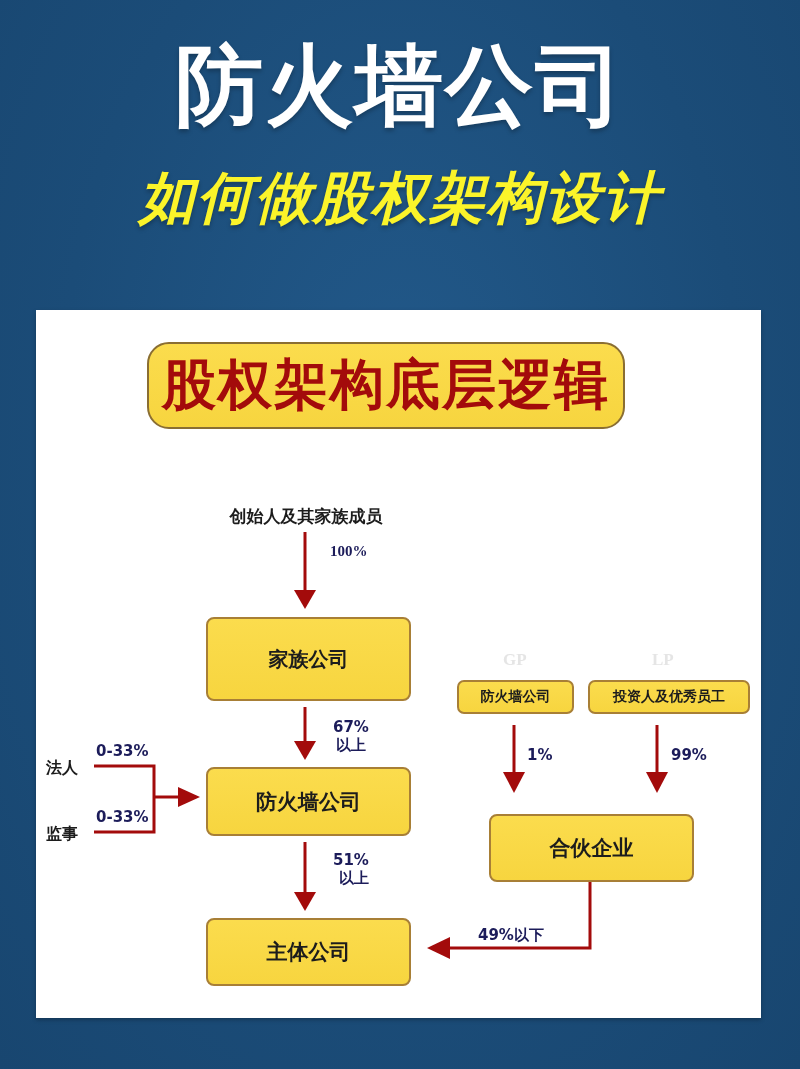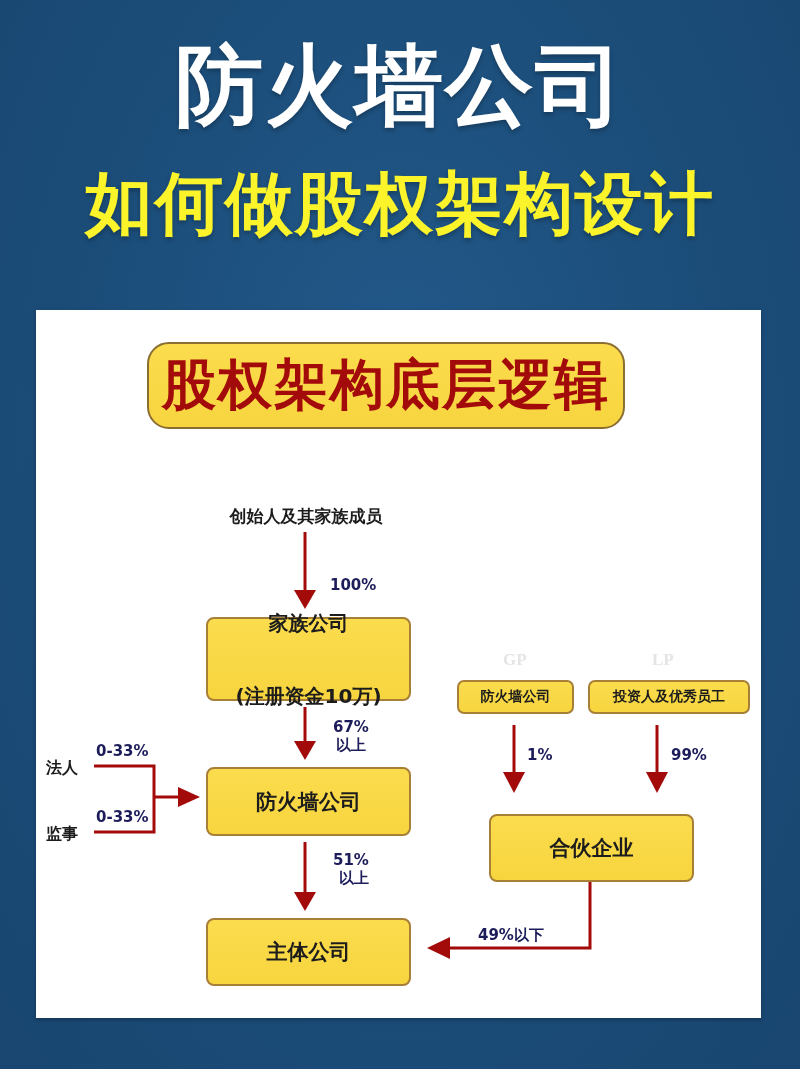--- a/index.html
+++ b/index.html
@@ -25,23 +25,24 @@
       line-height: 1;
     }
     #title1 {
       top: 42px;
       font-size: 88px;
       color: #ffffff;
       text-shadow: 0 3px 4px rgba(0,0,0,0.25);
     }
     #title2 {
       top: 170px;
-      font-size: 68px;
+      font-size: 56px;
       color: #fbf42a;
       text-shadow: 0 3px 4px rgba(0,0,0,0.25);
+      font-style: italic;
     }
     .panel {
       position: absolute;
       left: 36px;
       top: 310px;
       width: 725px;
       height: 708px;
       background: #ffffff;
       box-shadow: 0 2px 4px rgba(0,0,0,0.25);
     }
@@ -105,25 +106,24 @@
 <div class="title-line" id="title2">如何做股权架构设计</div>
 
 <div class="panel"></div>
 
 <div class="box header-box">
   <span>股权架构底层逻辑</span>
 </div>
 
 <div class="label node-text" style="left:0; width:612px; top:505px; text-align:center; font-size:17px;">创始人及其家族成员</div>
 
-<div class="label pct" style="left:330px; top:576px;">100%</div>
+<div class="label pct" style="left:330px; top:542px;font-family:Liberation Serif, serif;">100%</div>
 
 <div class="box" style="left:206px; top:617px; width:205px; height:84px; font-size:20px; line-height:28px;gap:45px;">
   <span>家族公司</span>
-  <span>(注册资金10万)</span>
 </div>
 
 <div class="label pct" style="left:333px; top:718px; text-align:center;">
   <div>67%</div>
   <div>以上</div>
 </div>
 
 <div class="label node-text" style="left:46px; top:758px; font-size:16px;">法人</div>
 <div class="label pct" style="left:96px; top:742px; font-size:15px;">0-33%</div>
 <div class="label node-text" style="left:46px; top:824px; font-size:16px;">监事</div>

